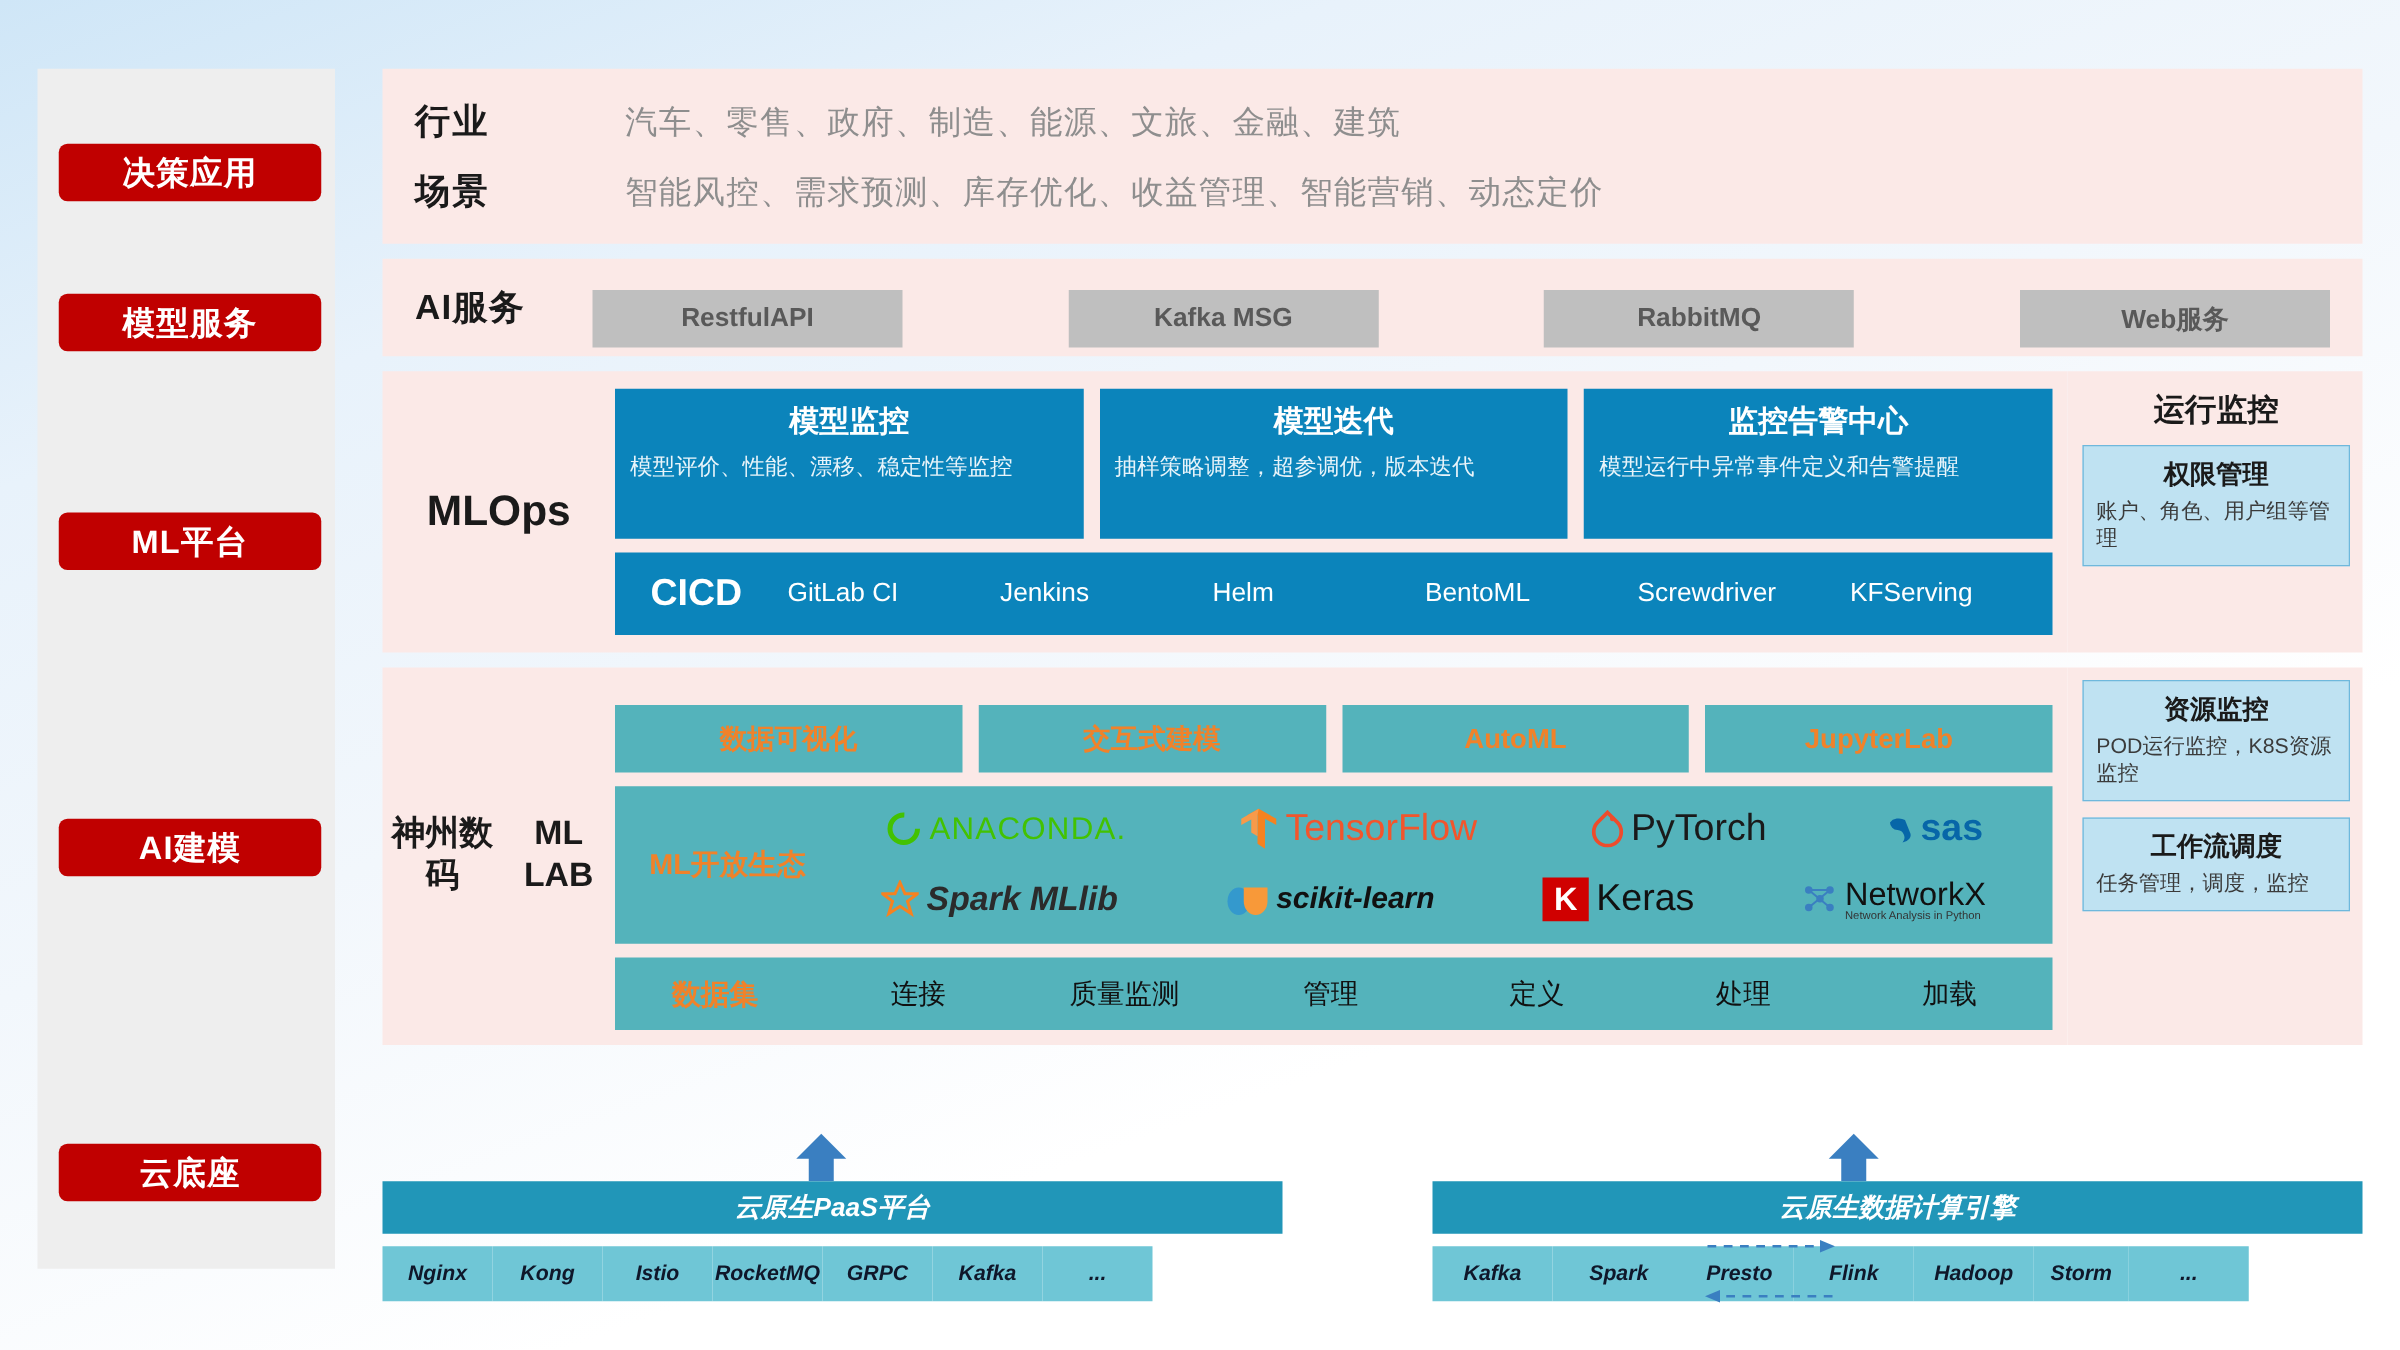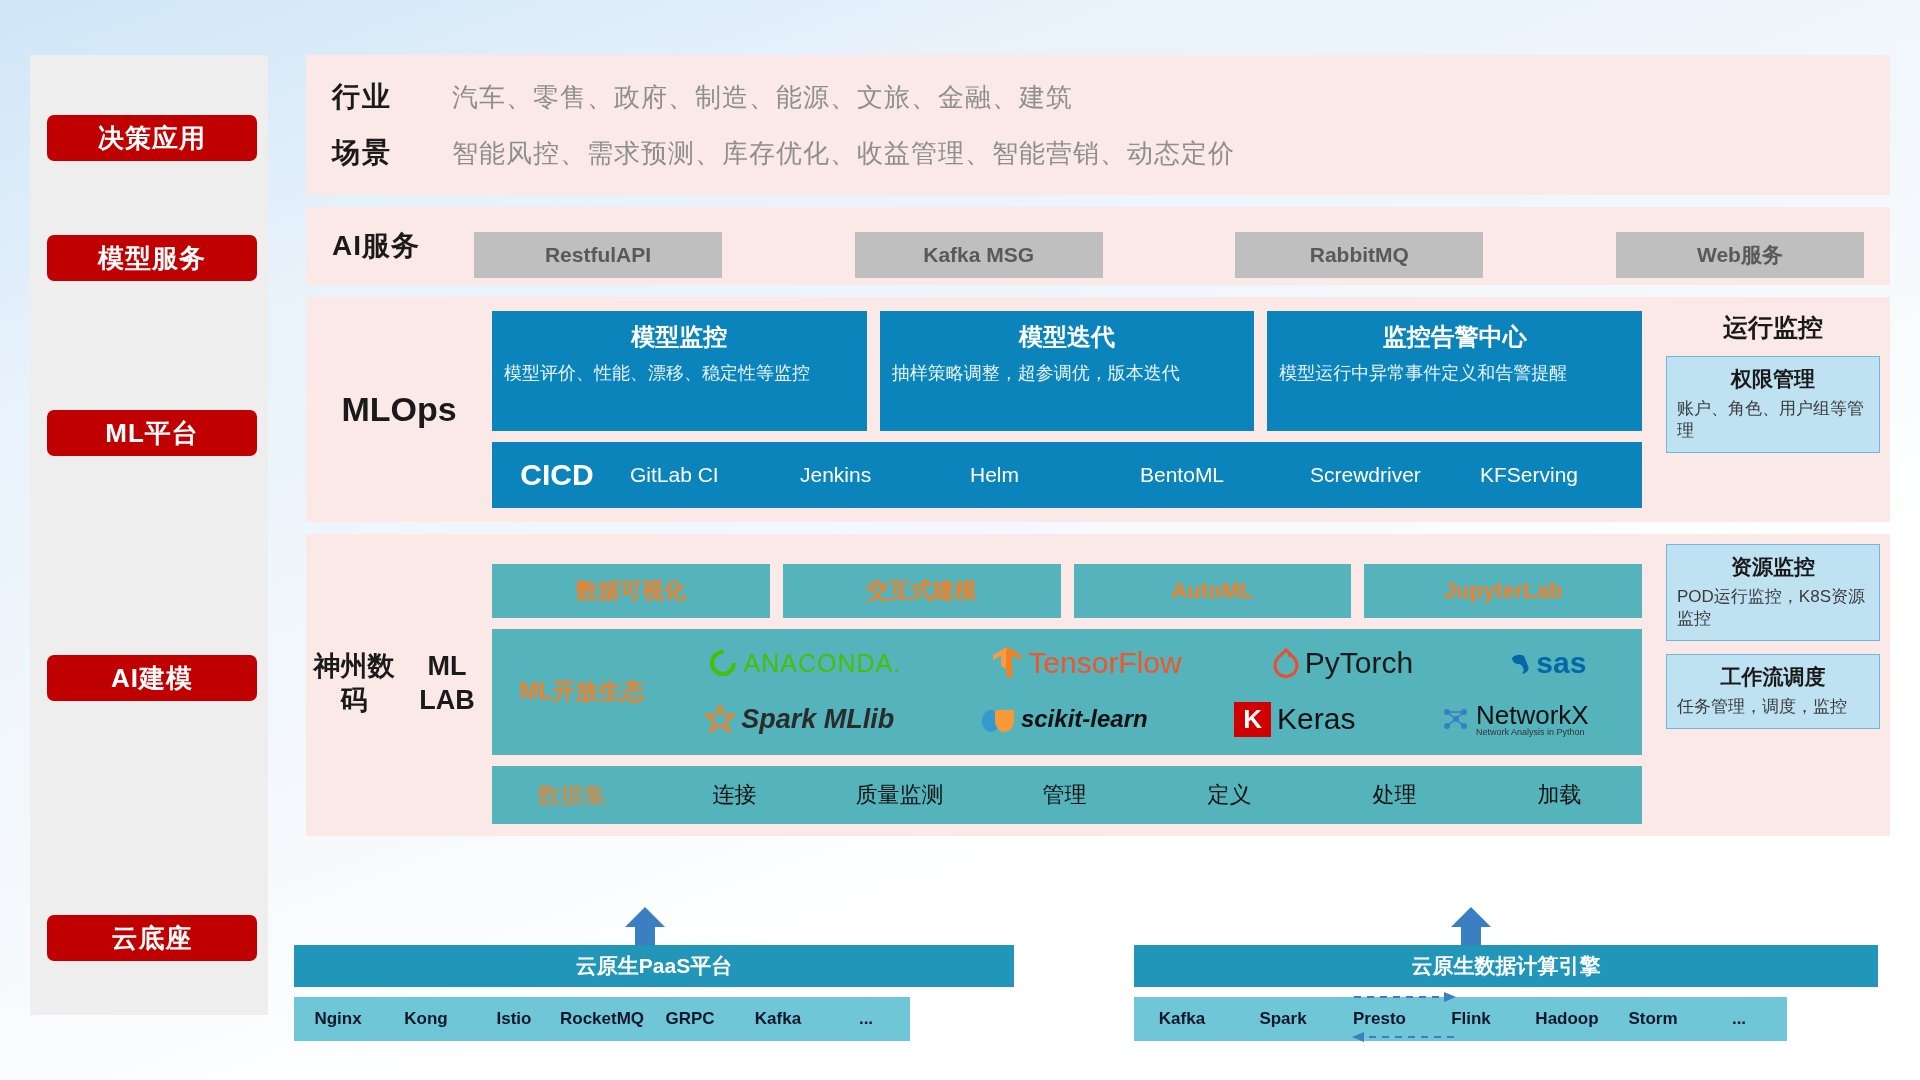--- a/index.html
+++ b/index.html
@@ -24,21 +24,21 @@
   }
 
   
   .main { position:absolute; left:306px; top:55px; width:1584px; }
 
   .band { background:#fbe9e7; width:100%; position:relative; }
   .band-gap { height:12px; }
 
   
   .row-apps { height:140px; padding:16px 0 0 26px; }
-  .app-line { display:flex; align-items:center; height:52px; margin-bottom:4px; }
+  .app-line { display:flex; align-items:center; height:52px; margin-bottom:4px;gap:48px; }
   .app-key {
     width:120px; flex:0 0 120px; font-size:28px; font-weight:bold; color:#1a1a1a;
     letter-spacing:2px;
   }
   .app-val { font-size:26px; color:#8e8e8e; letter-spacing:1px; }
 
   
   .row-svc { height:78px; display:flex; align-items:center; padding:0 26px; }
   .svc-key { width:120px; flex:0 0 120px; font-size:28px; font-weight:bold; color:#1a1a1a; letter-spacing:1px; }
   .svc-chips { flex:1; display:flex; gap:0; justify-content:space-between; padding-left:22px;}
@@ -102,26 +102,26 @@
   }
   .eco-box { background:#54b3bb; padding:6px 10px 8px; display:flex; align-items:center; }
   .eco-label {
     width:160px; flex:0 0 160px; color:#f0822a; font-size:23px; font-weight:bold; text-align:center;
   }
   .eco-grid { flex:1; }
   .eco-rowlogos { display:flex; align-items:center; justify-content:space-around; height:56px; }
   .dataset-bar {
     margin-top:11px; background:#54b3bb; height:58px; display:flex; align-items:center;
   }
-  .ds-title { width:160px; flex:0 0 160px; color:#f0822a; font-size:23px; font-weight:normal; text-align:center; }
+  .ds-title { width:160px; flex:0 0 160px; color:#f0822a; font-size:23px; font-weight:bold; text-align:center; }
   .ds-items { flex:1; display:flex; }
   .ds-item { flex:1; text-align:center; font-size:22px; color:#111; }
 
   
-  .cloud { position:absolute; left:294px; width:1584px; }
+  .cloud { position:absolute; left:306px; width:1584px;font-style:italic; }
   .cloud-hdr { display:flex; gap:0; }
   .cloud-hdr-box {
     height:42px; background:#2196b8; color:#fff; font-size:21px; font-weight:bold;
     display:flex; align-items:center; justify-content:center;
   }
   .chips-row { display:flex; margin-top:9px; }
   .chip {
     background:#6fc6d6; color:#0f172a; font-size:17px; font-weight:bold;
     height:44px; display:flex; align-items:center; justify-content:center;
     padding:2px 4px; line-height:1.05; text-align:center;

